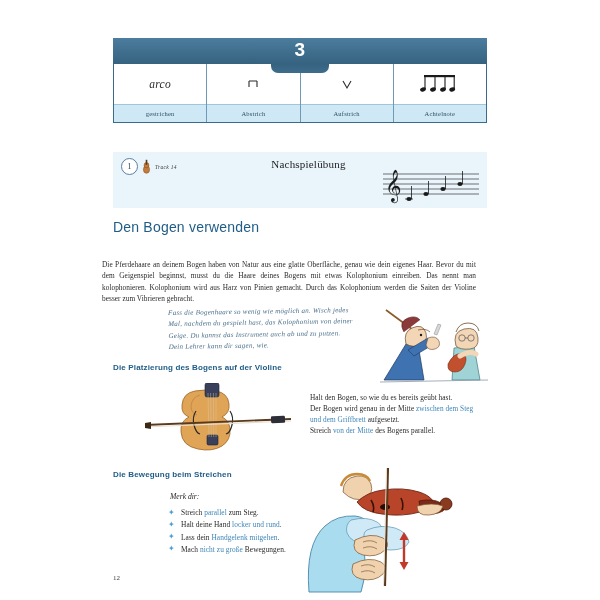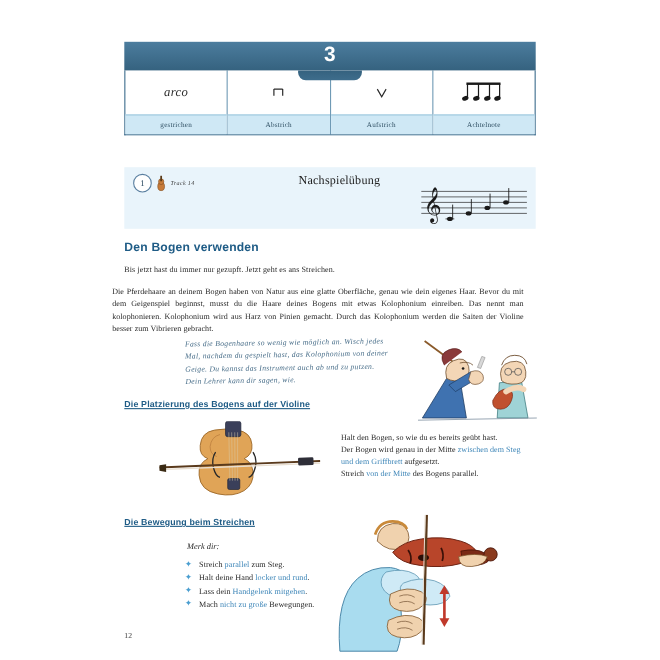--- a/index.html
+++ b/index.html
@@ -71,22 +71,22 @@
   }
   .ex-sub{
     position:absolute;left:32px;top:28px;font-size:7.6px;color:#1d1d1d;
     letter-spacing:.15px;
   }
   .ex-staff{position:absolute;right:6px;top:16px;}
 
   
   .h-main{
     position:absolute;left:113px;top:219px;
-    font-family:"Liberation Sans",sans-serif;font-weight:bold;
-    font-size:11px;color:#1f5c86;letter-spacing:.2px;
+    font-family:"Liberation Sans",sans-serif;font-weight:normal;
+    font-size:14px;color:#1f5c86;letter-spacing:.2px;
   }
   .p-intro{
     position:absolute;left:113px;top:240px;width:374px;
     font-size:7.3px;color:#2a2a2a;letter-spacing:.1px;
   }
   .p-body{
     position:absolute;left:102px;top:259px;width:374px;
     font-size:7.3px;color:#2a2a2a;line-height:1.55;text-align:justify;
     letter-spacing:.05px;
   }
@@ -96,21 +96,21 @@
     position:absolute;left:168px;top:308px;width:215px;
     font-family:"Liberation Serif",serif;font-style:italic;
     font-size:7px;line-height:1.62;color:#4a6f8a;letter-spacing:.25px;
     transform:rotate(-0.9deg);transform-origin:left top;
   }
 
   
   .h-sub{
     position:absolute;
     font-family:"Liberation Sans",sans-serif;font-weight:bold;
-    font-size:8px;color:#1f5c86;letter-spacing:.15px;text-decoration:underline;
+    font-size:8px;color:#1f5c86;letter-spacing:.15px;
   }
   .h-sub.a{left:113px;top:363px;}
   .h-sub.b{left:113px;top:470px;}
 
   
   .right-text{
     position:absolute;left:310px;top:392px;width:180px;
     font-size:7.3px;line-height:1.52;color:#2a2a2a;letter-spacing:.05px;
   }
   .blue{color:#3e86b8;}
@@ -232,21 +232,20 @@
         <line x1="47.5" y1="26" x2="47.5" y2="13" stroke-width="0.8"></line>
         <ellipse cx="62" cy="21" rx="2.6" ry="1.9" stroke="none"></ellipse>
         <line x1="64.5" y1="21" x2="64.5" y2="8" stroke-width="0.8"></line>
         <ellipse cx="79" cy="16" rx="2.6" ry="1.9" stroke="none"></ellipse>
         <line x1="81.5" y1="16" x2="81.5" y2="3" stroke-width="0.8"></line>
       </g>
     </svg>
   </div>
 
   <div class="h-main">Den Bogen verwenden</div>
-  <div class="p-intro">Bis jetzt hast du immer nur gezupft. Jetzt geht es ans Streichen.</div>
   <div class="p-body">Die Pferdehaare an deinem Bogen haben von Natur aus eine glatte Oberfläche, genau wie dein eigenes Haar. Bevor du mit dem Geigenspiel beginnst, musst du die Haare deines Bogens mit etwas Kolophonium einreiben. Das nennt man kolophonieren. Kolophonium wird aus Harz von Pinien gemacht. Durch das Kolophonium werden die Saiten der Violine besser zum Vibrieren gebracht.</div>
 
   <div class="hand">
     <div>Fass die Bogenhaare so wenig wie möglich an. Wisch jedes</div>
     <div>Mal, nachdem du gespielt hast, das Kolophonium von deiner</div>
     <div>Geige. Du kannst das Instrument auch ab und zu putzen.</div>
     <div>Dein Lehrer kann dir sagen, wie.</div>
   </div>
 
   <svg class="ill ill-teachers" viewBox="0 0 112 78">

